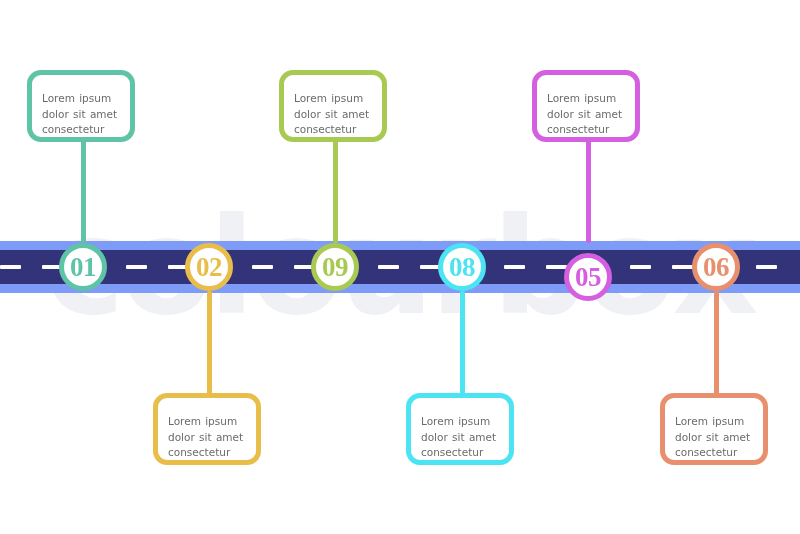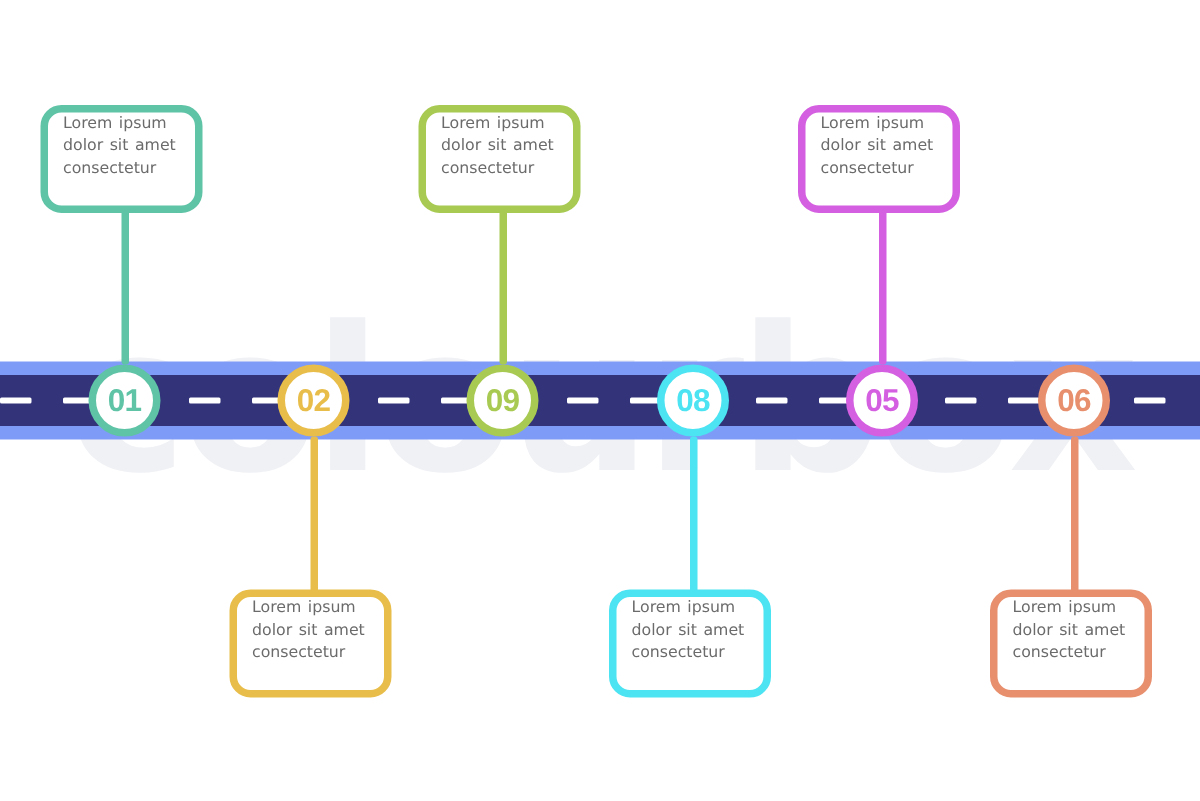--- a/index.html
+++ b/index.html
@@ -104,39 +104,39 @@
     border-style: solid;
     border-width: 5px;
     background: #ffffff;
     box-sizing: border-box;
     display: flex;
     align-items: center;
     justify-content: center;
     z-index: 6;
   }
   .marker span {
-    font-family: Liberation Sans, sans-serif;
-    font-size: 21px;
+    font-family: Liberation Serif, serif;
+    font-size: 27px;
     font-weight: bold;
     letter-spacing: -0.5px;
     line-height: 1;
   }
 
   .callout {
     position: absolute;
     width: 108px;
     height: 72px;
     box-sizing: border-box;
     border-style: solid;
     border-width: 5px;
     border-radius: 14px;
     background: #ffffff;
     z-index: 5;
     display: flex;
-    align-items: flex-start;
+    align-items: flex-end;
     justify-content: flex-start;
     padding: 0 0 0 10px;
   }
   .callout p {
     margin: 0;
     font-family: "DejaVu Sans", sans-serif;
     font-size: 10.5px;
     line-height: 1.45;
     color: #6b6b6b;
     width: 88px;
@@ -230,21 +230,21 @@
         </div>
         <div class="marker" style="left: 438px; top: 243px; border-color: rgb(76, 227, 242);">
           <span style="color: rgb(76, 227, 242);">08</span>
         </div>
       </div>
       <div class="node" style="left: 0px; top: 0px;">
         <div class="stem" style="left: 585.5px; top: 140px; height: 103px; background: rgb(212, 95, 224);"></div>
         <div class="callout" style="left: 532px; top: 70px; border-color: rgb(212, 95, 224);">
           <p>Lorem ipsum dolor sit amet consectetur</p>
         </div>
-        <div class="marker" style="left: 564px; top: 243px; border-color: rgb(212, 95, 224);">
+        <div class="marker" style="left: 564px; top: 253px; border-color: rgb(212, 95, 224);">
           <span style="color: rgb(212, 95, 224);">05</span>
         </div>
       </div>
       <div class="node" style="left: 0px; top: 0px;">
         <div class="stem" style="left: 713.5px; top: 291px; height: 104px; background: rgb(232, 144, 110);"></div>
         <div class="callout" style="left: 660px; top: 393px; border-color: rgb(232, 144, 110);">
           <p>Lorem ipsum dolor sit amet consectetur</p>
         </div>
         <div class="marker" style="left: 692px; top: 243px; border-color: rgb(232, 144, 110);">
           <span style="color: rgb(232, 144, 110);">06</span>

